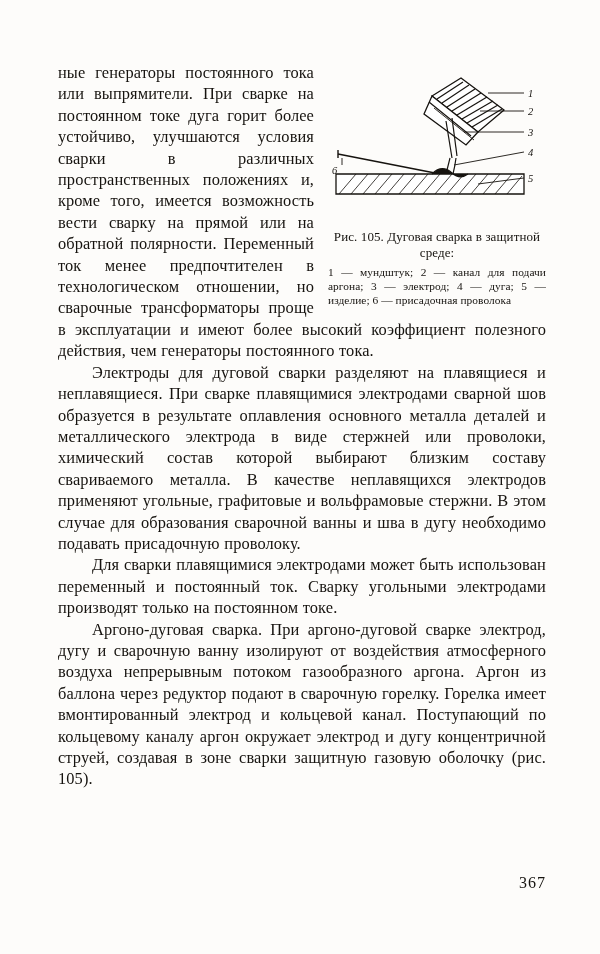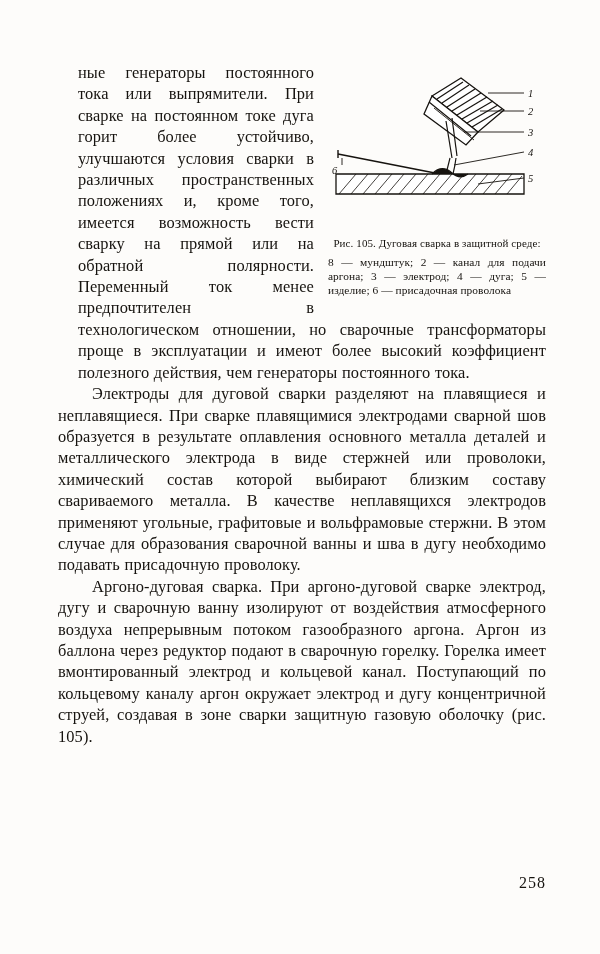--- a/index.html
+++ b/index.html
@@ -34,43 +34,42 @@
     line-height: 1.305;
     text-align: justify;
     text-indent: 34px;
     letter-spacing: 0.1px;
     word-spacing: 0.4px;
     -webkit-hyphens: manual;
     hyphens: manual;
   }
   p.noindent {
     text-indent: 0;
-    margin-left: 20px;
   }
   .para-block {
     margin-bottom: 0;
   }
   .it {
   }
   
   .fig-wrap {
     float: right;
     width: 218px;
     margin: 4px 0 2px 14px;
     clear: both;
   }
   .figure {
     width: 218px;
   }
   .fig-caption {
-    font-size: 11px;
+    font-size: 13px;
     line-height: 1.2;
     text-align: justify;
     text-indent: 0;
-    margin-top: 16px;
+    margin-top: 8px;
     letter-spacing: 0.1px;
   }
   .fig-caption .title {
     display: block;
     text-align: center;
     margin-bottom: 6px;
   }
   .fig-legend {
     font-size: 11.4px;
     line-height: 1.22;
@@ -158,23 +157,24 @@
             <text x="200" y="70">3</text>
             <text x="200" y="90">4</text>
             <text x="200" y="116">5</text>
             <text x="4" y="108">6</text>
           </g>
         </svg>
       </div>
       <div class="fig-caption">
         <span class="title">Рис. 105. Дуговая сварка в защитной среде:</span>
       </div>
-      <div class="fig-legend">8 — мундштук; 2 — канал для подачи аргона; 3 — электрод; 4 — дуга; 5 — изделие; 6 — присадочная проволока</div>
+      <div class="fig-legend">1 — мундштук; 2 — канал для подачи аргона; 3 — электрод; 4 — дуга; 5 — изделие; 6 — присадочная проволока</div>
     </div>
 
     <p class="para-block noindent">ные генераторы постоянного тока или выпрямители. При сварке на постоянном токе дуга горит более устойчиво, улучшаются условия сварки в различных пространственных положениях и, кроме того, имеется возможность вести сварку на прямой или на обратной полярности. Переменный ток менее предпочтителен в технологическом отношении, но сварочные трансформаторы проще в эксплуатации и имеют более высокий коэффициент полезного действия, чем генераторы постоянного тока.</p>
     <p class="para-block">Электроды для дуговой сварки разделяют на плавящиеся и неплавящиеся. При сварке плавящимися электродами сварной шов образуется в результате оплавления основного металла деталей и металлического электрода в виде стержней или проволоки, химический состав которой выбирают близким составу свариваемого металла. В качестве неплавящихся электродов применяют угольные, графитовые и вольфрамовые стержни. В этом случае для образования сварочной ванны и шва в дугу необходимо подавать присадочную проволоку.</p>
+    <p class="para-block">Для сварки плавящимися электродами может быть использован переменный и постоянный ток. Сварку угольными электродами производят только на постоянном токе.</p>
     <p class="para-block"><span class="it">Аргоно-дуговая сварка</span><span>. При аргоно-дуговой сварке электрод, дугу и сварочную ванну изолируют от воздействия атмосферного воздуха непрерывным потоком газообразного аргона. Аргон из баллона через редуктор подают в сварочную горелку. Горелка имеет вмонтированный электрод и кольцевой канал. Поступающий по кольцевому каналу аргон окружает электрод и дугу концентричной струей, создавая в зоне сварки защитную газовую оболочку (рис. 105).</span></p>
 
   </div>
 
-  <div class="pageno">258</div>
+  <div class="pageno">367</div>
 </div>
 
 </body></html>

